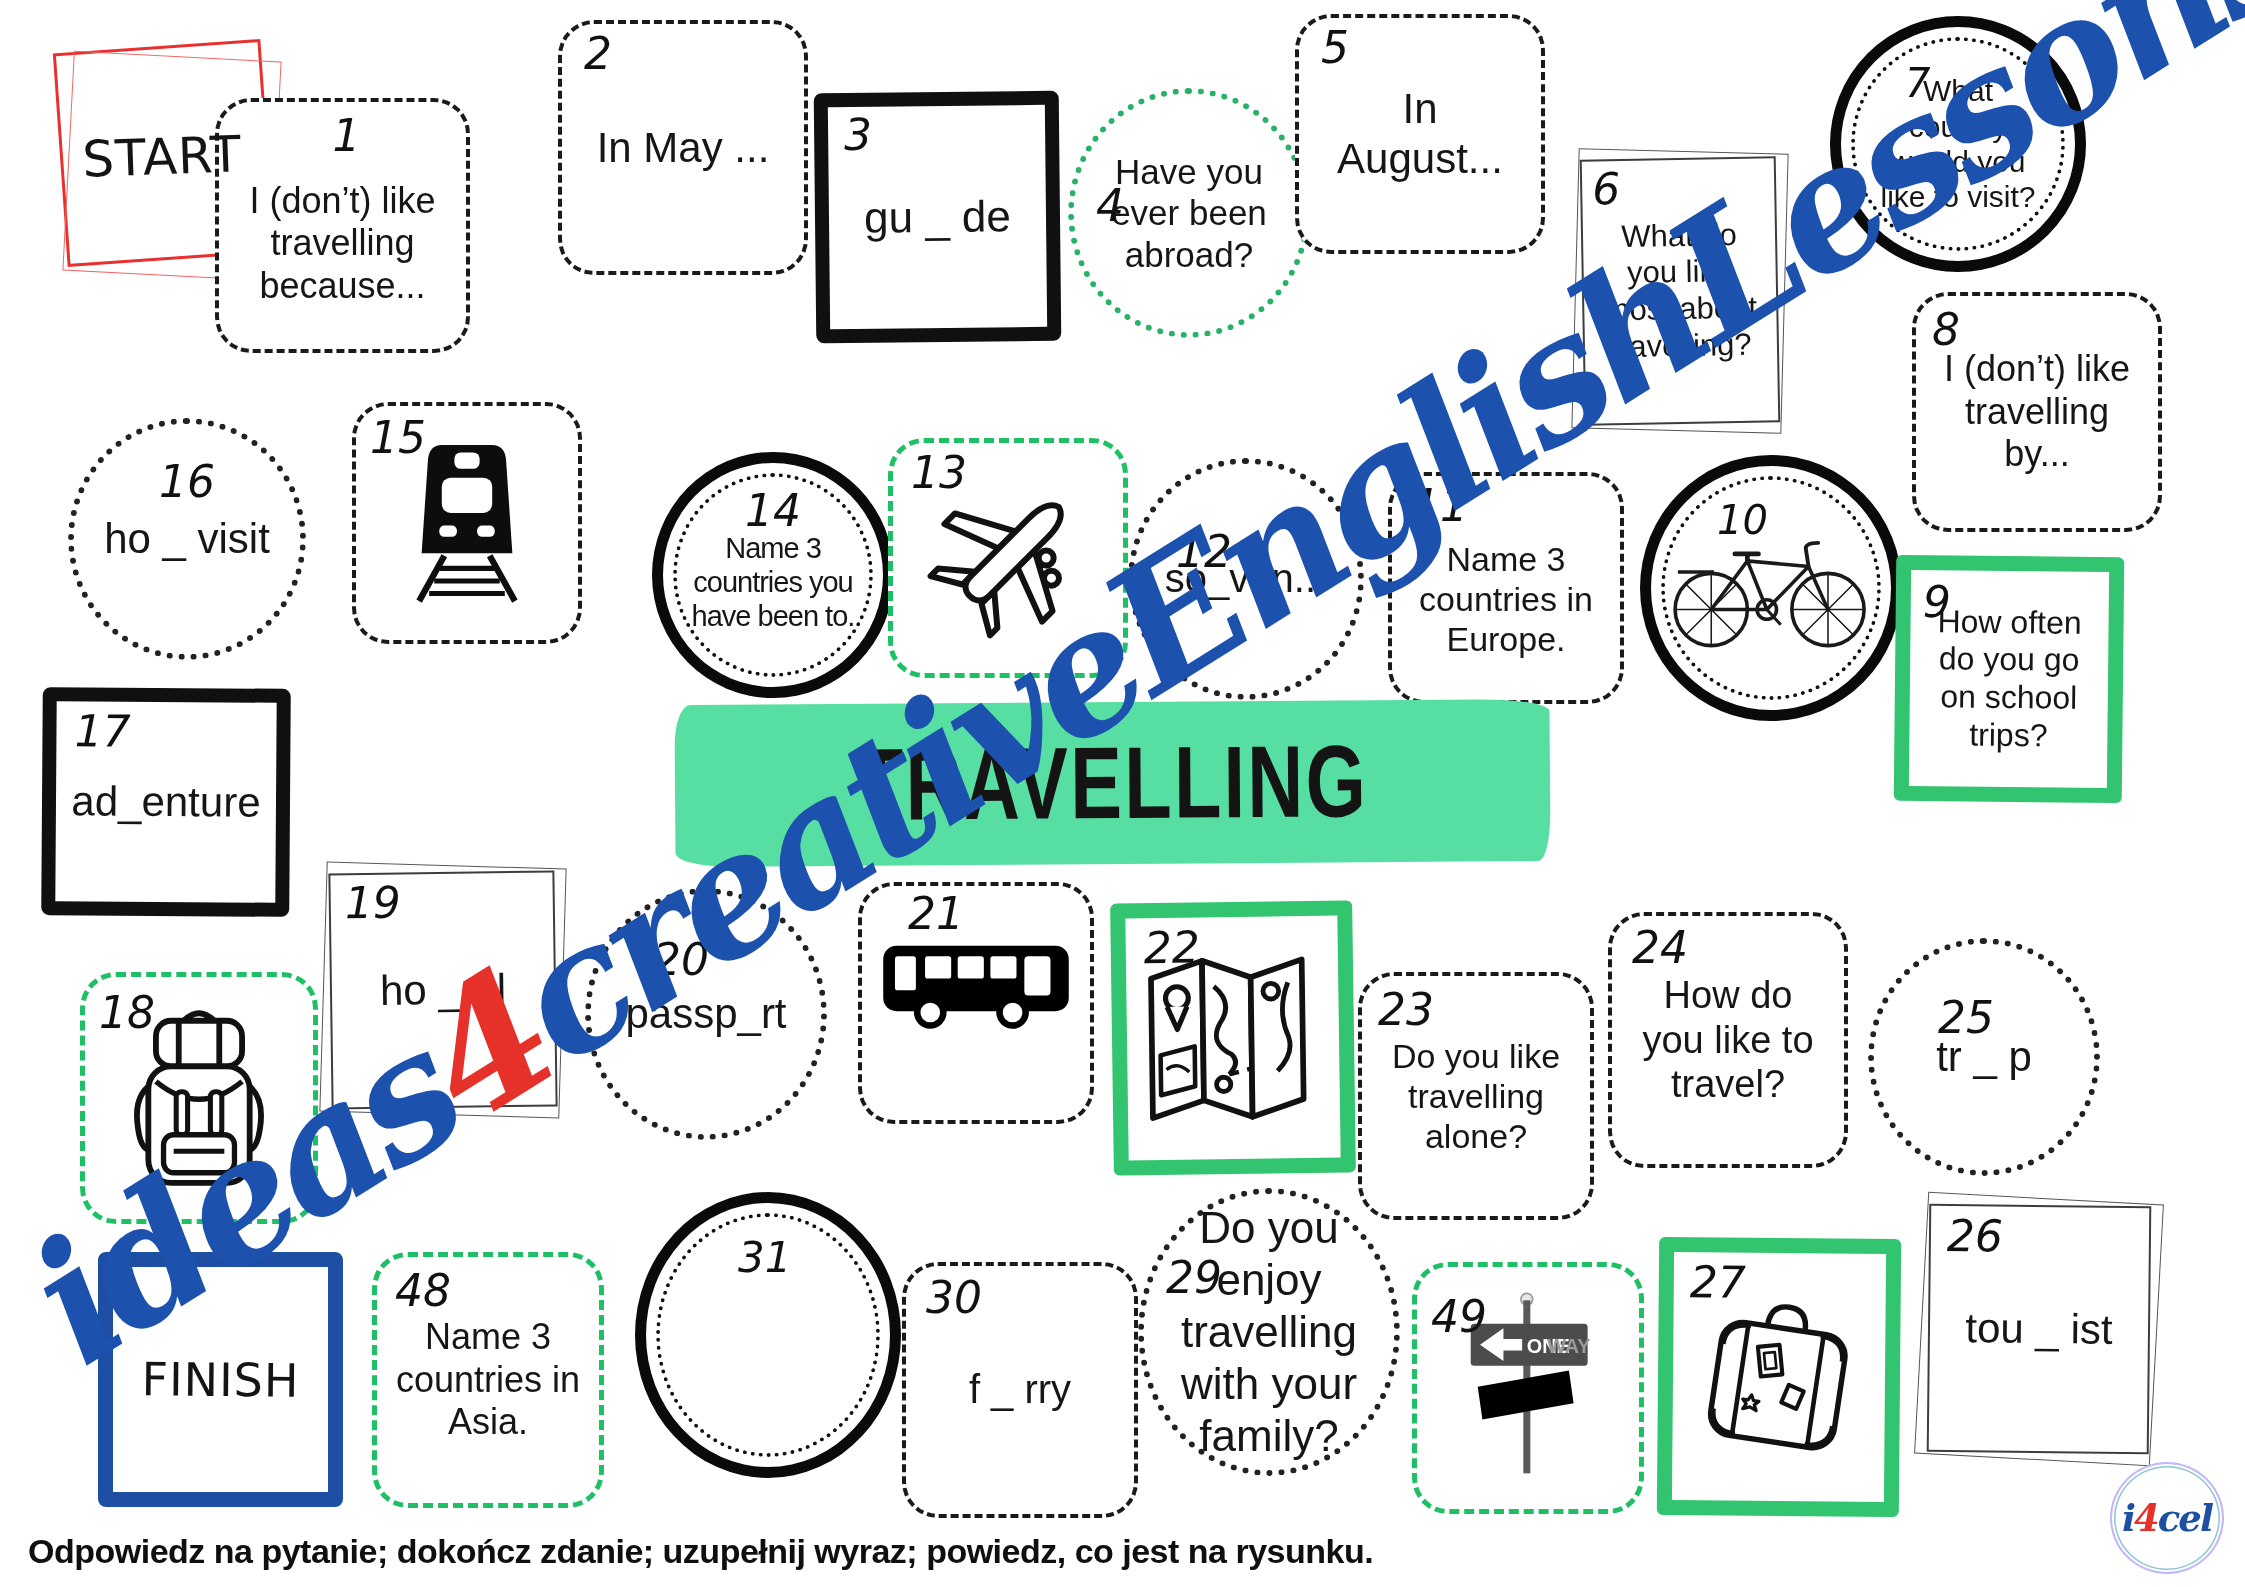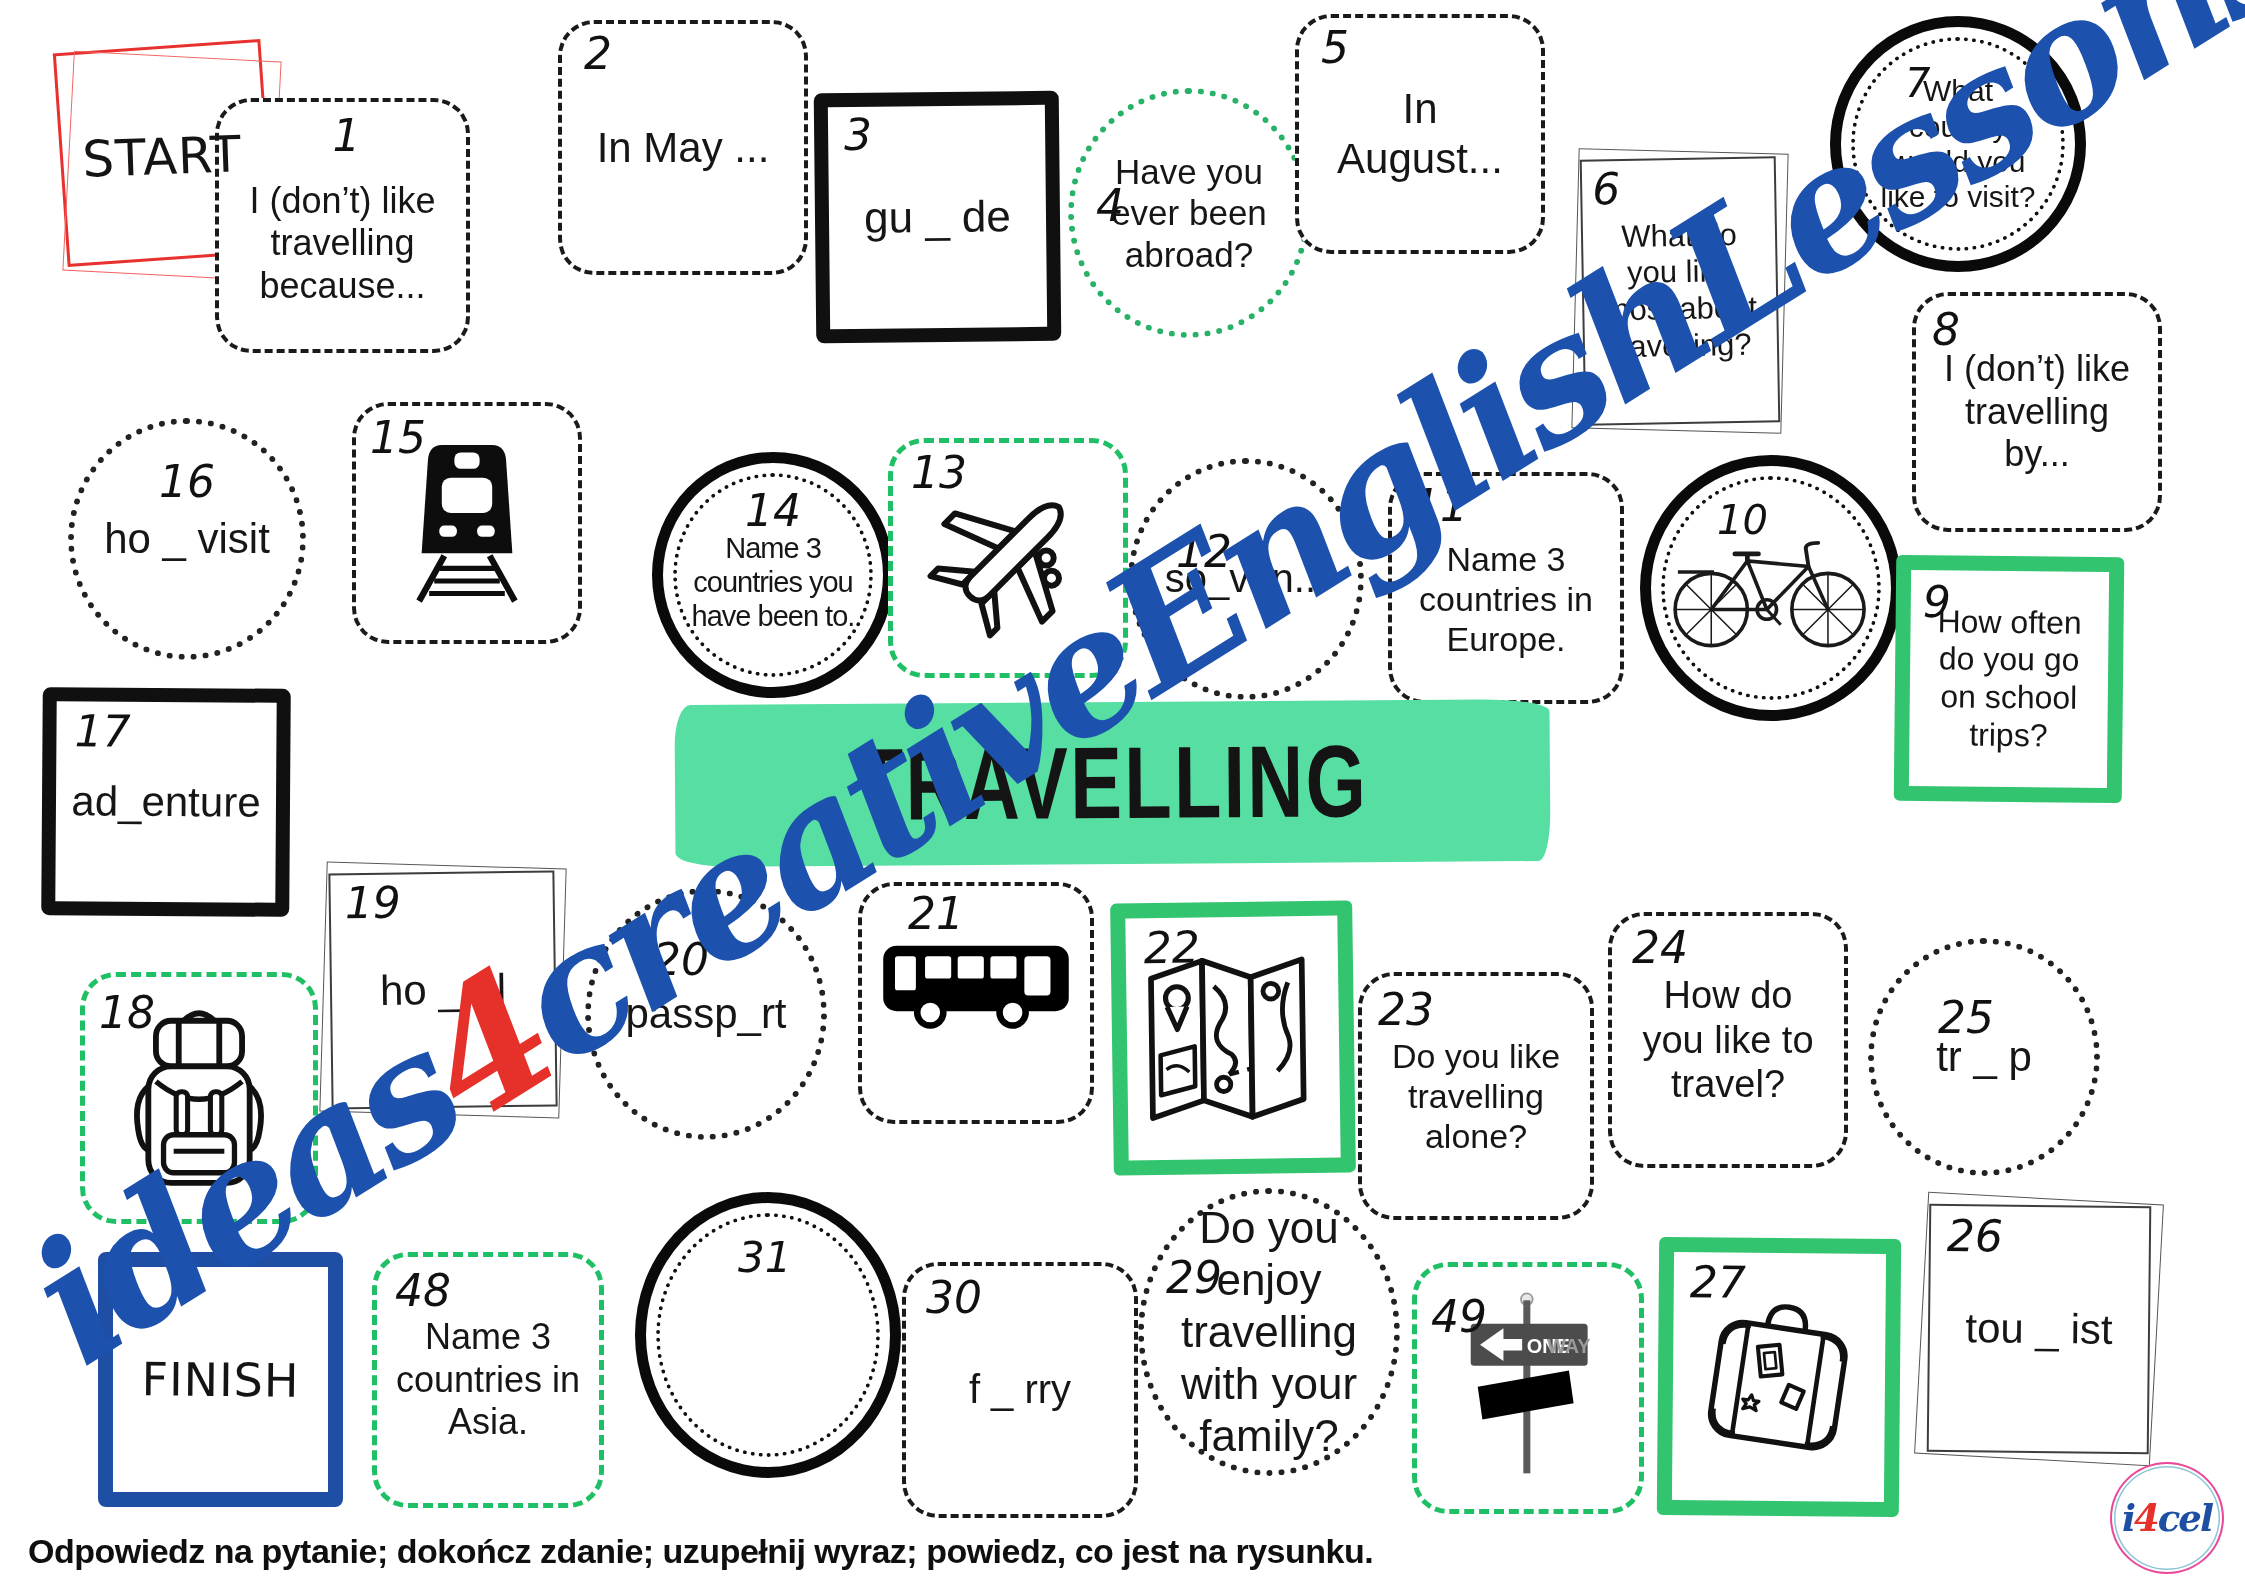--- a/index.html
+++ b/index.html
@@ -46,21 +46,21 @@
   
   .watermark{position:absolute;left:95px;top:1220px;height:170px;line-height:1;
        transform:rotate(-32deg);transform-origin:0 100%;z-index:60;white-space:nowrap;
        font-family:"DejaVu Serif",serif;font-style:italic;font-weight:bold;font-size:170px;
        letter-spacing:-8px;color:#1c52ae;pointer-events:none;}
   .watermark .red4{color:#e6302a;}
   
   .instruction{position:absolute;left:28px;top:1532px;font-weight:700;font-size:34px;
        color:#0f0f0f;letter-spacing:-0.5px;white-space:nowrap;}
   .logo{position:absolute;left:2110px;top:1462px;width:110px;height:108px;border-radius:50%;
-       border:2px solid #ec4899;box-shadow:inset 0 0 0 2px #fff,inset 0 0 0 3.5px #8cc5d4;
+       border:2px solid #c4b5fd;box-shadow:inset 0 0 0 2px #fff,inset 0 0 0 3.5px #8cc5d4;
        display:flex;align-items:center;justify-content:center;background:#fff;}
   .logo-text{font-family:"DejaVu Serif",serif;font-style:italic;font-weight:bold;
        font-size:37px;color:#1d4fa3;letter-spacing:-2px;}
   .logo-text .logo-4{color:#e6302a;}
   svg{display:block;}
 </style>
 </head>
 <body>
 
 <div class="start-box">

